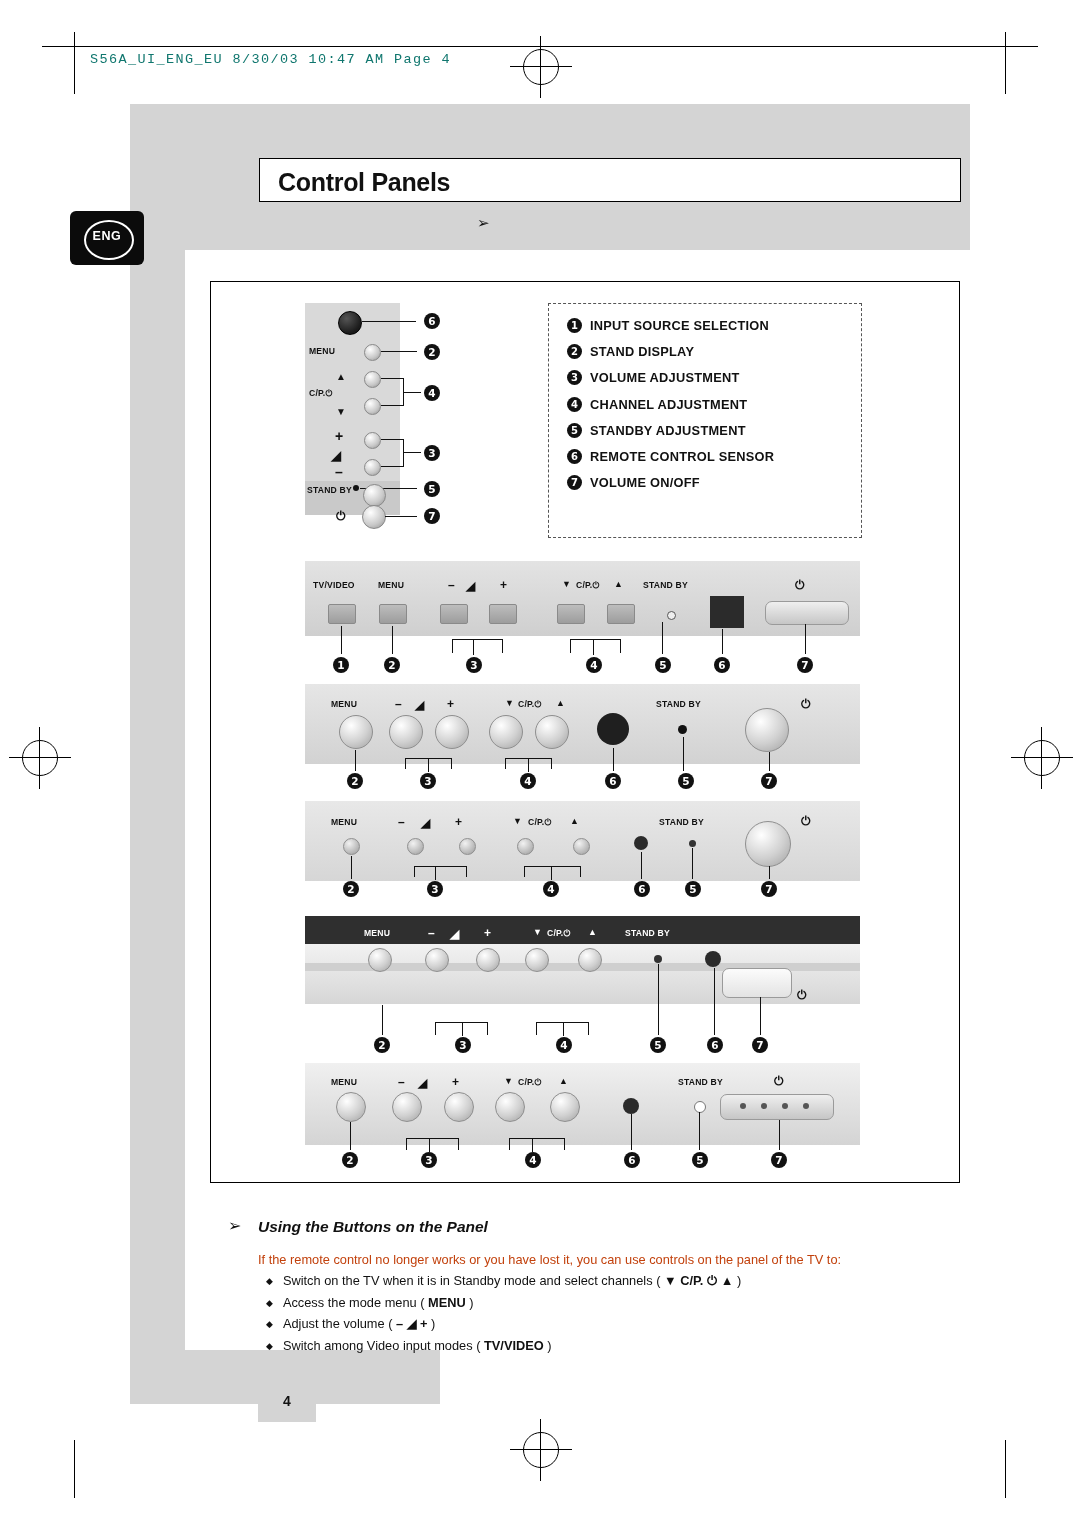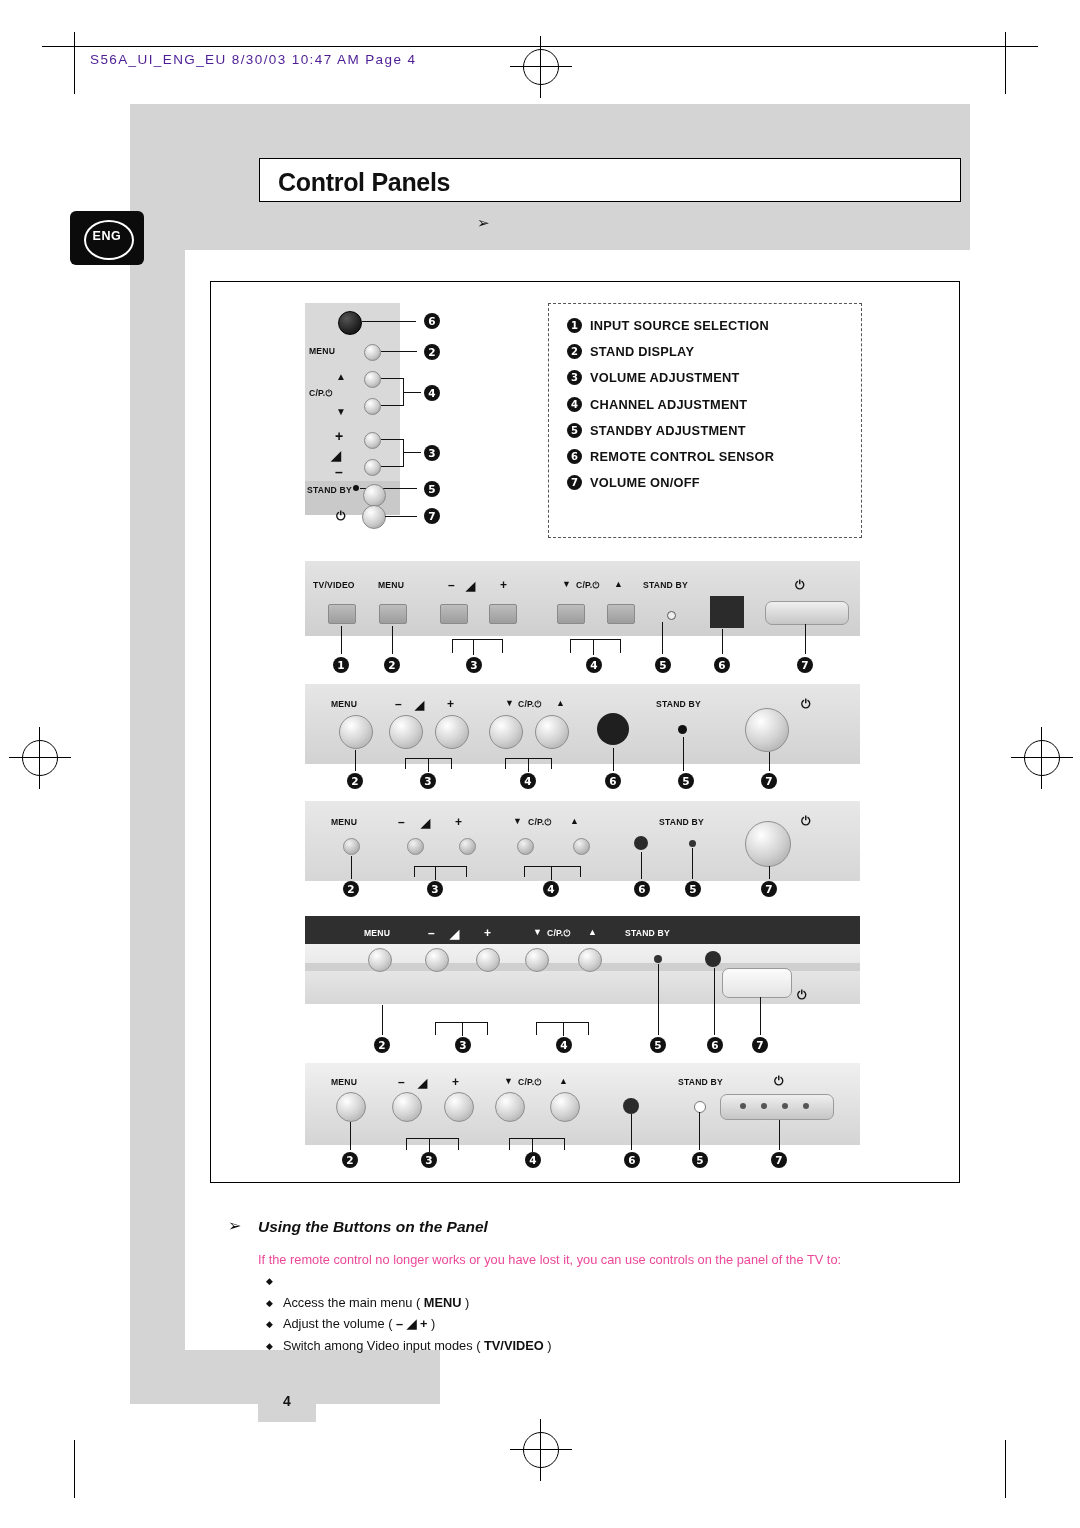--- a/index.html
+++ b/index.html
@@ -7,21 +7,21 @@
   .page{position:absolute;left:0;top:0;width:1080px;height:1528px;}
 
   
   .crop{position:absolute;background:#000;}
   .reg{position:absolute;width:34px;height:34px;border-radius:50%;border:1px solid #000;}
   .reg:before,.reg:after{content:"";position:absolute;background:#000;}
   .reg:before{left:-14px;top:16px;width:62px;height:1px;}
   .reg:after{top:-14px;left:16px;height:62px;width:1px;}
 
   .headerline{position:absolute;left:42px;top:46px;width:996px;height:1px;background:#000;}
-  .headertext{position:absolute;left:90px;top:52px;font-family:Liberation Sans, sans-serif;font-size:13.5px;letter-spacing:1.4px;color:#4c1d95;white-space:nowrap;}
+  .headertext{position:absolute;left:90px;top:52px;font-family:Liberation Mono, monospace;font-size:13.5px;letter-spacing:1.4px;color:#0f766e;white-space:nowrap;}
 
   
   .greyband{position:absolute;left:130px;top:104px;width:310px;height:1300px;background:#d4d4d4;}
   .greyband2{position:absolute;left:130px;top:104px;width:840px;height:150px;background:#d4d4d4;}
   .whitecover{position:absolute;left:185px;top:250px;width:800px;height:1100px;background:#fff;}
 
   
   .titlebox{position:absolute;left:259px;top:158px;width:700px;height:42px;border:1.5px solid #000;background:#fff;}
   .titlebox .inner{position:absolute;left:3px;top:3px;right:3px;bottom:3px;border:0;}
   .title{position:absolute;left:278px;top:168px;font-size:25px;font-weight:bold;color:#111;letter-spacing:-0.3px;}
@@ -60,21 +60,21 @@
   .btnpad{position:absolute;background:linear-gradient(#bdbdbd,#9d9d9d);border:1px solid #8a8a8a;border-radius:2px;}
   .btncirc{position:absolute;border-radius:50%;background:radial-gradient(circle at 35% 30%,#ffffff,#d0d0d0 55%,#a0a0a0 100%);border:1px solid #8f8f8f;}
   .btnsmall{position:absolute;border-radius:50%;background:radial-gradient(circle at 35% 30%,#f2f2f2,#bdbdbd 60%,#9b9b9b 100%);border:1px solid #8f8f8f;}
   .sensor{position:absolute;background:#2b2b2b;}
   .sensorround{position:absolute;border-radius:50%;background:#1f1f1f;}
   .pill{position:absolute;border-radius:7px;background:linear-gradient(#efefef,#c6c6c6);border:1px solid #9a9a9a;}
 
   
   .subhead{position:absolute;left:258px;top:1218px;font-size:15.5px;font-weight:bold;font-style:italic;color:#111;}
   .subarrow{position:absolute;left:228px;top:1216px;font-size:16px;color:#111;}
-  .body1{position:absolute;left:258px;top:1252px;width:700px;font-size:12.8px;color:#ec4899;}
+  .body1{position:absolute;left:258px;top:1252px;width:700px;font-size:12.8px;color:#c2410c;}
   .bullets{position:absolute;left:266px;top:1273px;width:700px;}
   .bullets .row{display:flex;align-items:flex-start;font-size:12.8px;color:#111;margin-bottom:4.5px;}
   .bullets .dia{margin-right:10px;font-size:9px;line-height:17px;}
   .pagenum{position:absolute;left:258px;top:1380px;width:58px;height:42px;background:#d4d4d4;text-align:center;font-size:14px;font-weight:bold;color:#111;line-height:42px;}
 </style>
 </head>
 <body>
 
 <div class="page">
 
@@ -393,24 +393,25 @@
   <div class="line" style="left:699px;top:1112px;width:1px;height:38px;"></div>
   <div class="line" style="left:779px;top:1120px;width:1px;height:30px;"></div>
 
   <div class="subarrow">➢</div>
   <div class="subhead">Using the Buttons on the Panel</div>
   <div class="body1">If the remote control no longer works or you have lost it, you can use controls on the panel of the TV to:</div>
 
   <div class="bullets">
     <div class="row">
       <span class="dia">◆</span>
+      <span><span>Switch on the TV when it is in Standby mode and select channels ( </span><b>▼ C/P.  ⏻  ▲</b><span> )</span></span>
     </div>
     <div class="row">
       <span class="dia">◆</span>
-      <span><span>Access the main menu ( </span><b>MENU</b><span> )</span></span>
+      <span><span>Access the mode menu ( </span><b>MENU</b><span> )</span></span>
     </div>
     <div class="row">
       <span class="dia">◆</span>
       <span><span>Adjust the volume ( </span><b>–  ◢  +</b><span> )</span></span>
     </div>
     <div class="row">
       <span class="dia">◆</span>
       <span><span>Switch among Video input modes ( </span><b>TV/VIDEO</b><span> )</span></span>
     </div>
   </div>

